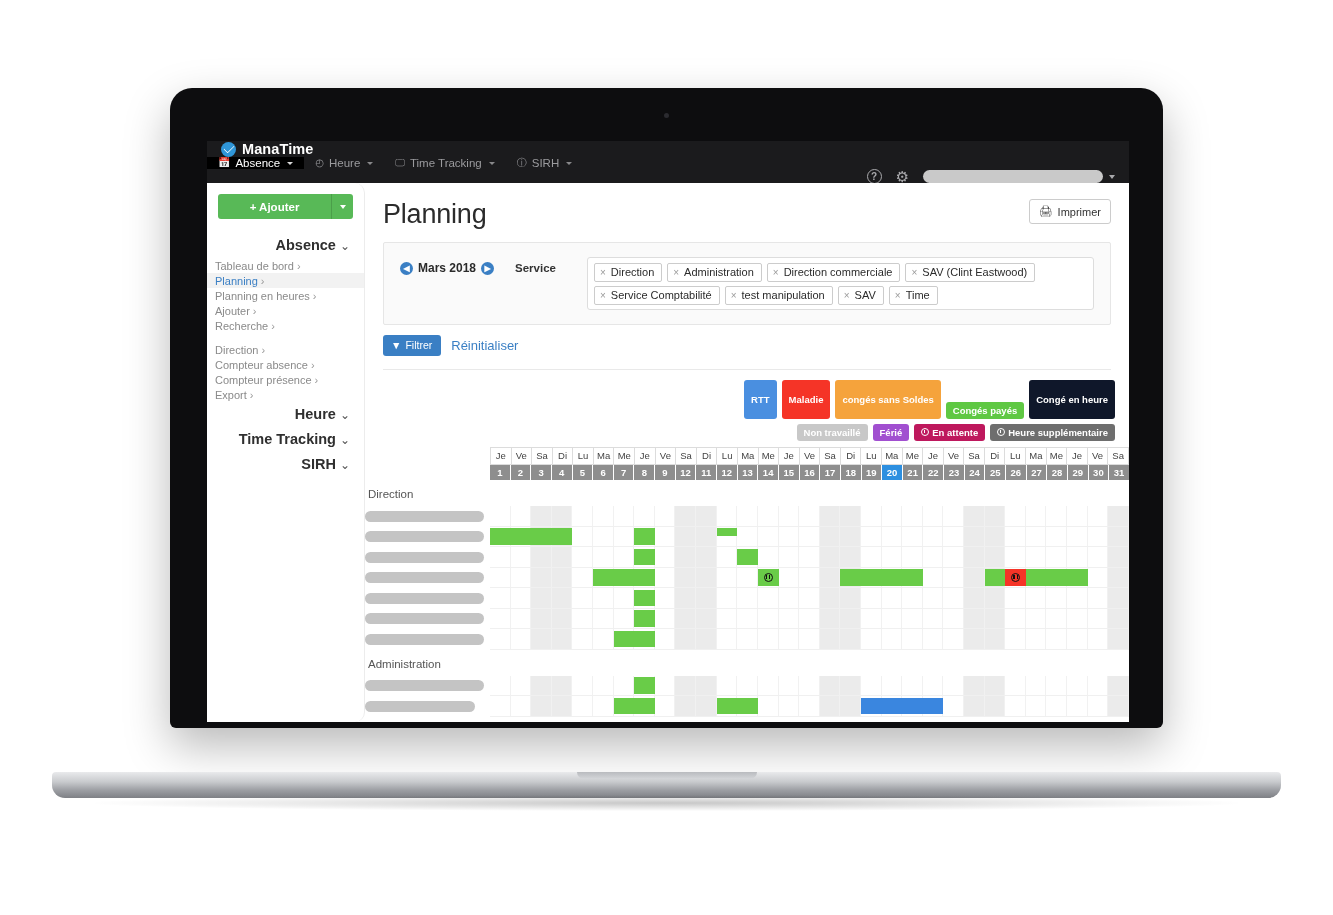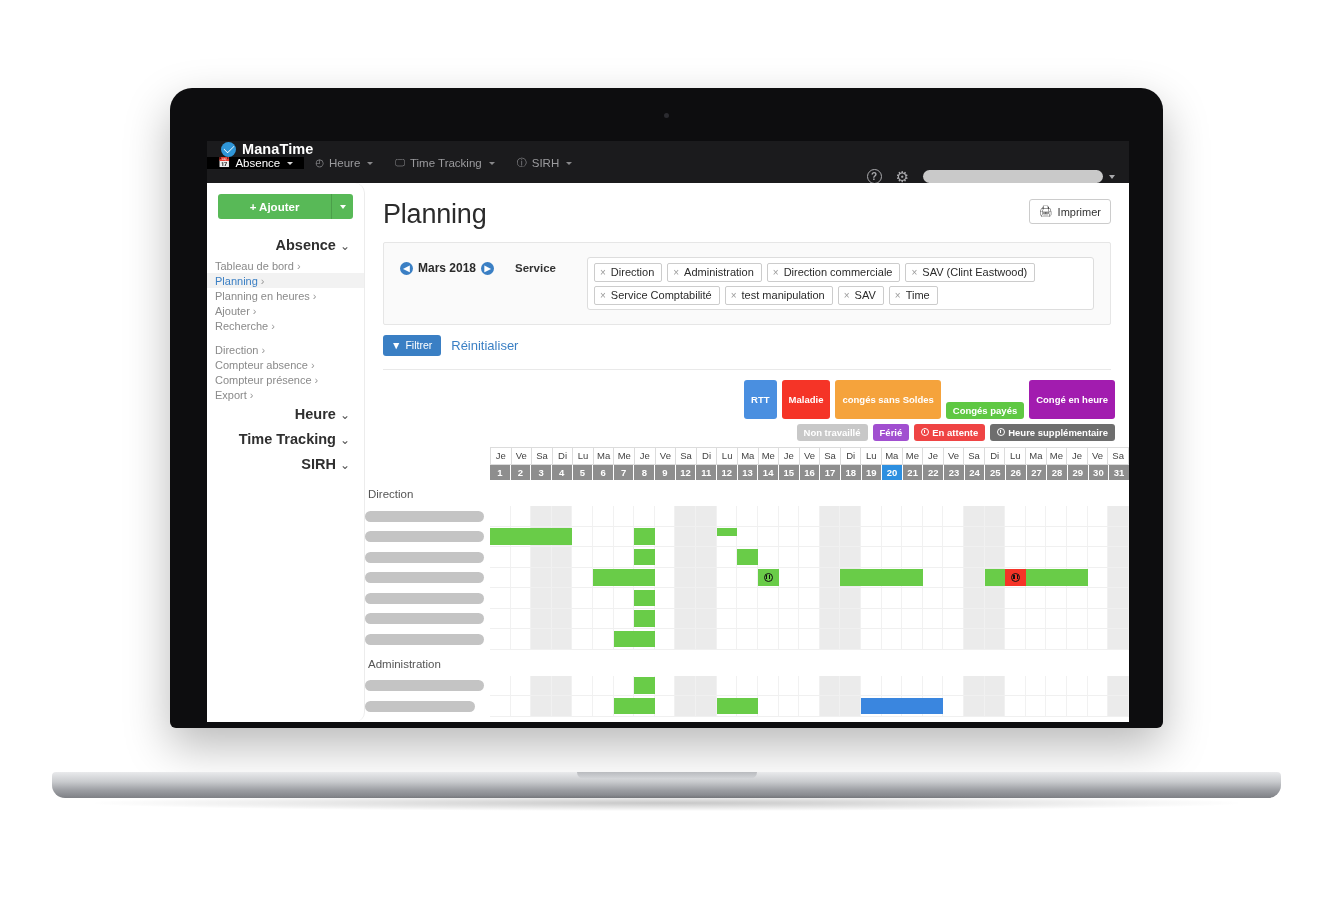--- a/index.html
+++ b/index.html
@@ -441,32 +441,32 @@
                 </div>
                 <div class="lg" style="background: rgb(245, 52, 39);">
                   <span>Maladie</span>
                 </div>
                 <div class="lg" style="background: rgb(245, 163, 60);">
                   <span>congés sans Soldes</span>
                 </div>
                 <div class="lg" style="background: rgb(95, 200, 67); margin-top: 22px;">
                   <span>Congés payés</span>
                 </div>
-                <div class="lg" style="background: #a21caf; justify-content: flex-end;">
+                <div class="lg" style="background: #0f172a; justify-content: flex-end;">
                   <span>Congé en heure</span>
                 </div>
               </div>
             <div class="legend-row" id="legend-row2">
                 <div class="lg" style="background: rgb(200, 200, 200);">
                   <span>Non travaillé</span>
                 </div>
                 <div class="lg" style="background: rgb(161, 79, 208);">
                   <span>Férié</span>
                 </div>
-                <div class="lg" style="background: #ef4444;">
+                <div class="lg" style="background: #be185d;">
                   <span class="lg-dot"></span>
                   <span>En attente</span>
                 </div>
                 <div class="lg" style="background: rgb(110, 110, 110);">
                   <span class="lg-dot"></span>
                   <span>Heure supplémentaire</span>
                 </div>
               </div>
           </div>
 

